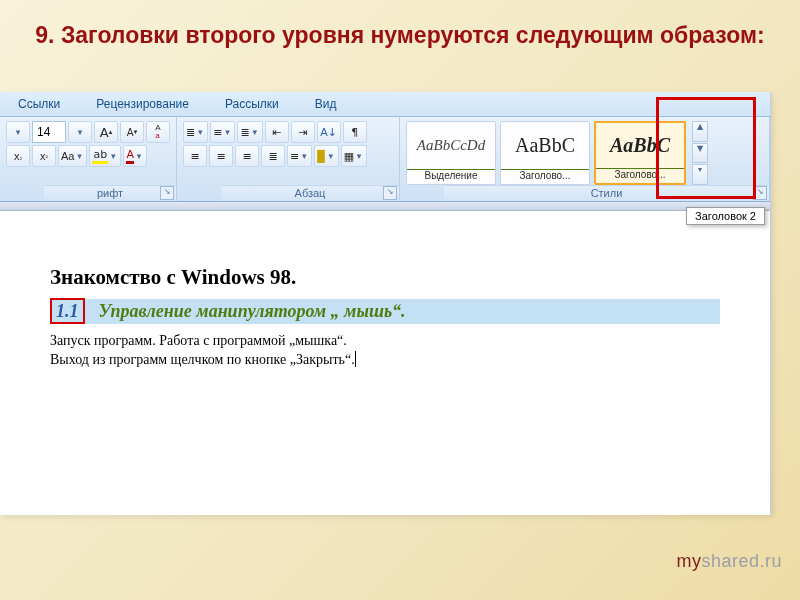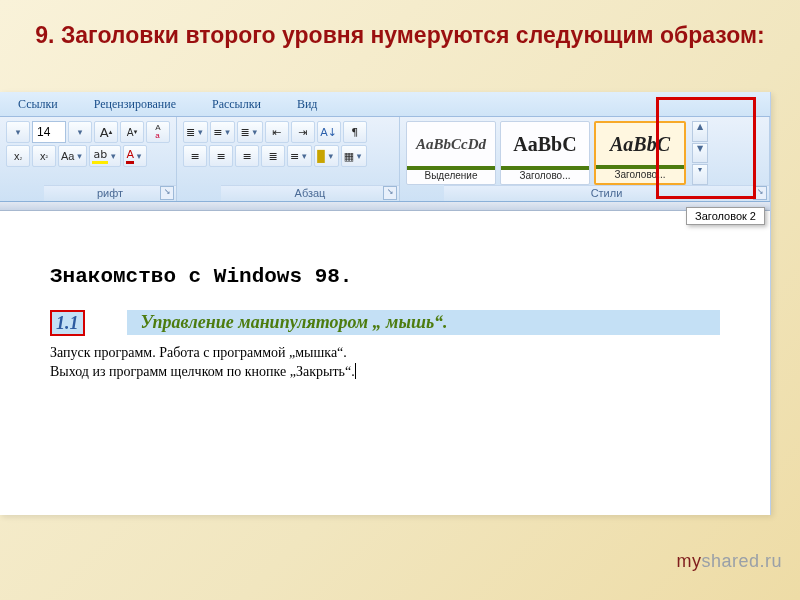--- a/index.html
+++ b/index.html
@@ -38,21 +38,20 @@
     align-items: center;
     background: linear-gradient(#dfeefc, #cfe4f7);
     height: 24px;
     border-bottom: 1px solid #9ebce0;
     font-size: 12px;
     color: #194e8a;
   }
   .tabs .tab {
     padding: 18px 18px;
     line-height: 24px;
-    font-family: Liberation Serif, serif;
   }
   
   .ribbon {
     display: flex;
     align-items: stretch;
     background: linear-gradient(#e9f1fb, #cde1f5);
     height: 84px;
     border-bottom: 1px solid #8ab0d8;
   }
   .group {
@@ -151,31 +150,30 @@
   }
   .style-sample {
     flex: 1;
     display: flex;
     align-items: center;
     justify-content: center;
     font-family: "Times New Roman", serif;
     color: #222;
     white-space: nowrap;
     overflow: hidden;
-    font-weight: bold;
   }
   .style-sample.it { font-style: italic; font-size:15px; color:#444; }
   .style-sample.h1 { font-size: 20px; }
   .style-sample.h2 { font-size: 20px; font-style: italic; font-weight: bold; }
   .style-name {
     height: 14px;
     font-size: 10px;
     text-align: center;
     color: #2a2a2a;
-    border-top:4px solid #4d7c0f;
+    border-top:1px solid #4d7c0f;
     overflow: hidden;
     white-space: nowrap;
   }
   .styles-scroller {
     width: 16px;
     display: flex;
     flex-direction: column;
     gap: 1px;
     margin-left: 2px;
   }
@@ -216,31 +214,30 @@
     border-bottom: 1px solid #a7b8cf;
   }
   
   .doc-area {
     background: #ffffff;
     height: 250px;
     padding: 54px 0 0 50px;
     position: relative;
   }
   .doc-title {
-    font-family: Liberation Mono, monospace;
+    font-family: Liberation Serif, serif;
     font-weight: bold;
     font-size: 21px;
     color: #000;
-    margin-bottom: 22px;
+    margin-bottom: 8px;
   }
   .doc-h2-row {
     display: flex;
-    align-items: flex-start;
+    align-items: flex-end;
     margin-bottom: 6px;
-    gap: 42px;
   }
   .num-box {
     border: 2px solid #d40000;
     padding: 2px 4px;
     font-family: "Times New Roman", serif;
     font-style: italic;
     font-weight: bold;
     font-size: 18px;
     color: #2c5aa0;
     background: #c4e0f5;

